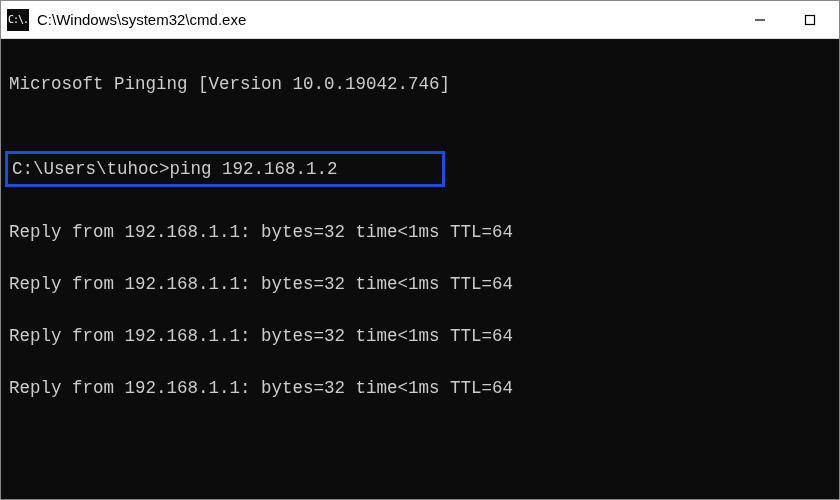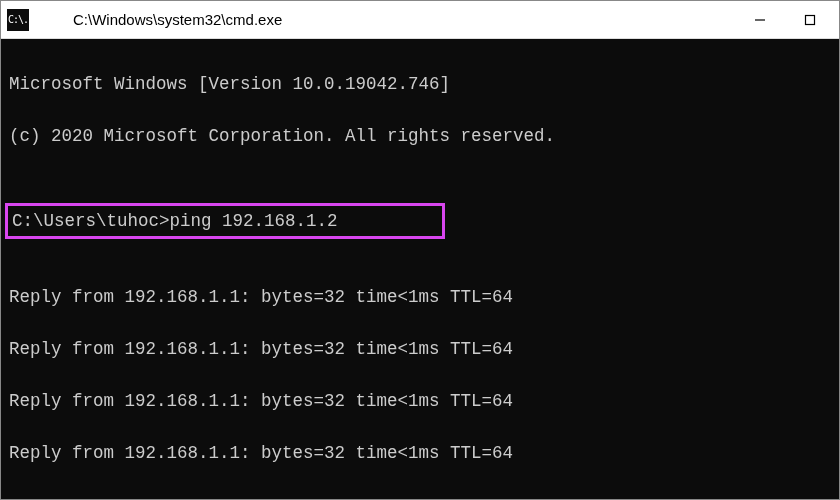--- a/index.html
+++ b/index.html
@@ -39,21 +39,20 @@
     color: #fff;
     font-size: 10px;
     font-family: Consolas, monospace;
     letter-spacing: -1px;
   }
   .title {
     flex: 1;
     font-family: 'Segoe UI', Tahoma, sans-serif;
     font-size: 15px;
     color: #000;
-    margin-left: 36px;
   }
   .winbtns {
     display: flex;
     height: 100%;
   }
   .winbtn {
     width: 50px;
     height: 100%;
     display: flex;
     align-items: center;
@@ -69,24 +68,24 @@
     font-size: 17.5px;
     line-height: 26px;
     padding: 6px 8px;
     font-family: Consolas, 'Courier New', monospace;
     white-space: pre;
     overflow: hidden;
     position: relative;
   }
   .line { white-space: pre; }
   .highlight-box {
-    border: 3px solid #d946ef;
+    border: 3px solid #1d4ed8;
     padding: 2px 4px;
     display: inline-block;
-    margin: 2px 0 19px -4px;
+    margin: 2px 0 6px -4px;
     min-width: 440px;
   }
   .prompt-row { white-space: pre; }
 </style>
 </head>
 <body>
 
 <div class="window">
   <div class="titlebar">
     <div class="appicon">
@@ -101,22 +100,21 @@
       </div>
       <div class="winbtn">
         <svg width="12" height="12" viewBox="0 0 12 12">
             <rect x="1.5" y="1.5" width="9" height="9" fill="none" stroke="#000" stroke-width="1.2"></rect>
           </svg>
       </div>
     </div>
   </div>
 
   <div class="terminal">
-<div class="line">Microsoft Windows [Version 10.0.19042.746]</div>
-<div class="line">(c) 2020 Microsoft Corporation. All rights reserved.</div>
+<div class="line">Microsoft Pinging [Version 10.0.19042.746]</div>
 <div class="line"></div>
 <div class="highlight-box"><span class="prompt-row"><span>C:\Users\tuhoc&gt;</span><span>ping 192.168.1.2</span></span></div>
 <div class="line"></div>
 <div class="line">Reply from 192.168.1.1: bytes=32 time&lt;1ms TTL=64</div>
 <div class="line">Reply from 192.168.1.1: bytes=32 time&lt;1ms TTL=64</div>
 <div class="line">Reply from 192.168.1.1: bytes=32 time&lt;1ms TTL=64</div>
 <div class="line">Reply from 192.168.1.1: bytes=32 time&lt;1ms TTL=64</div>
 <div class="line"></div>
 
 

